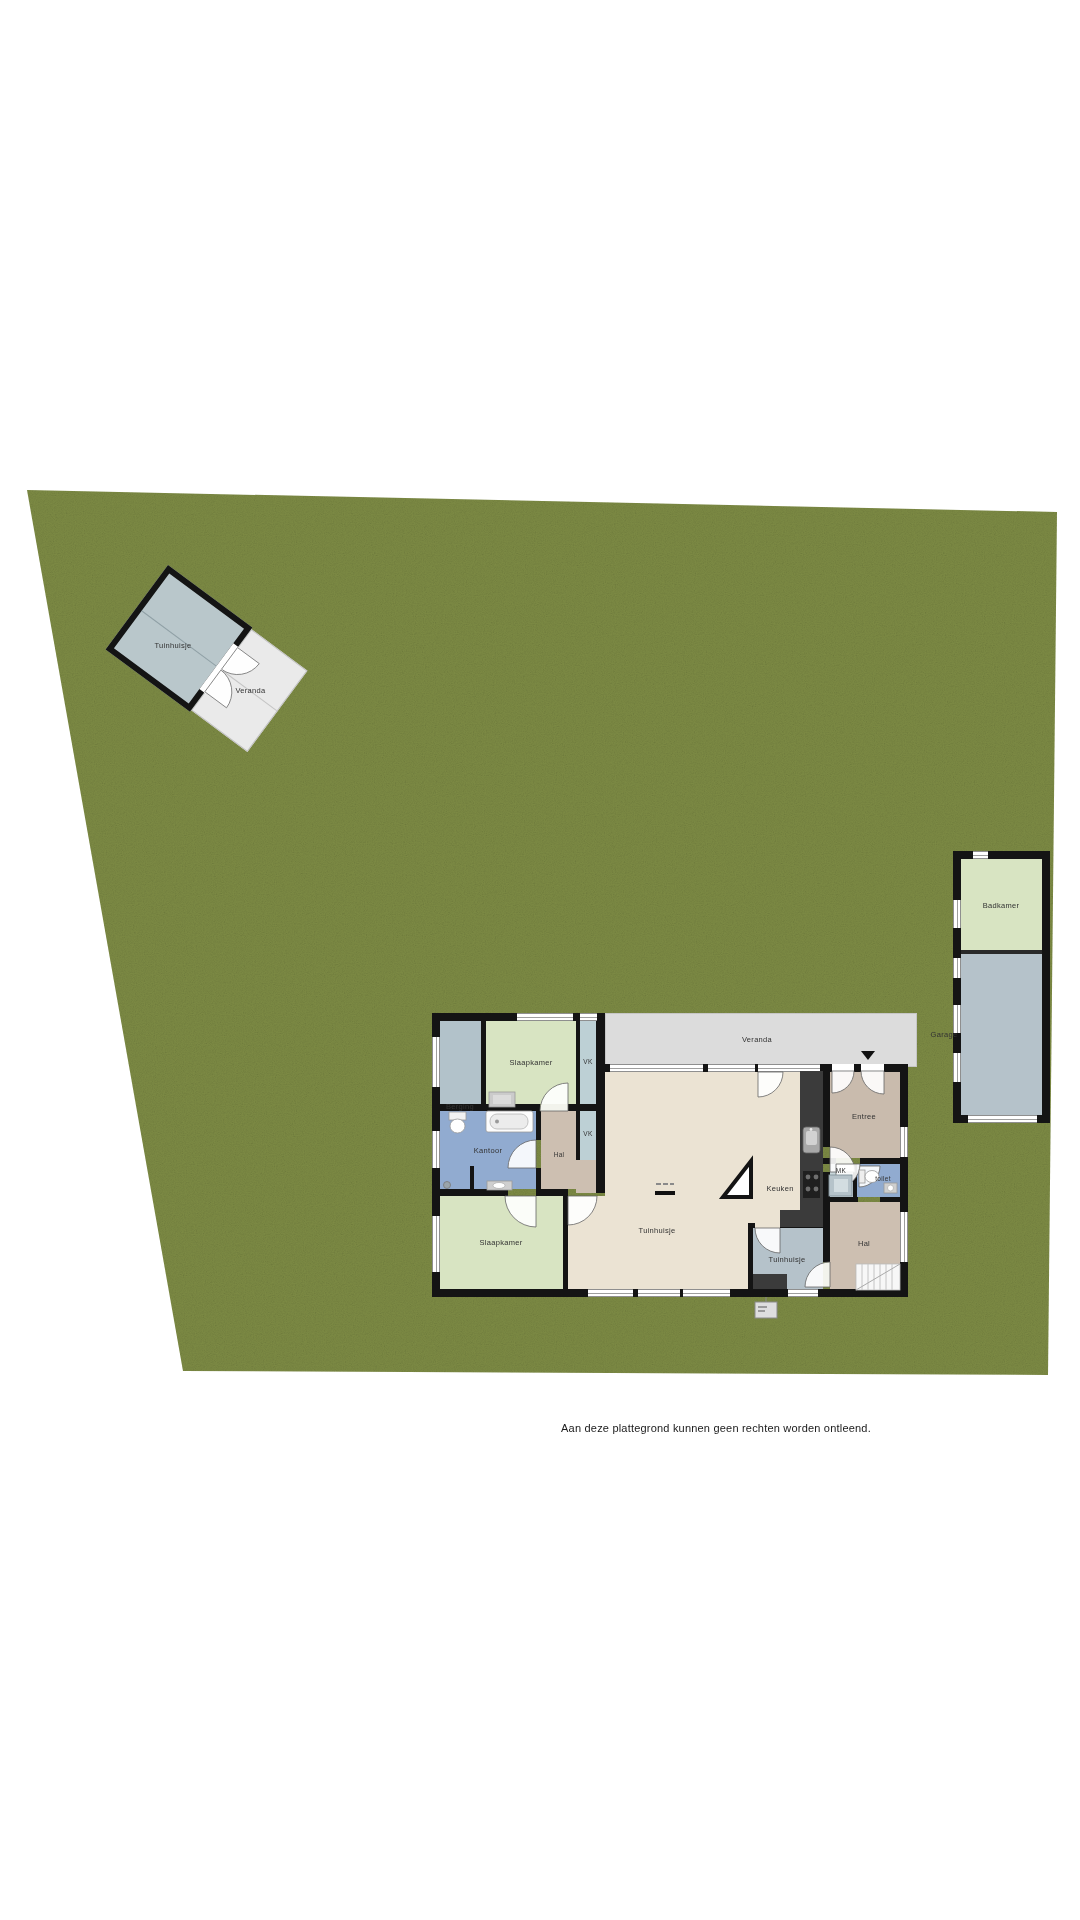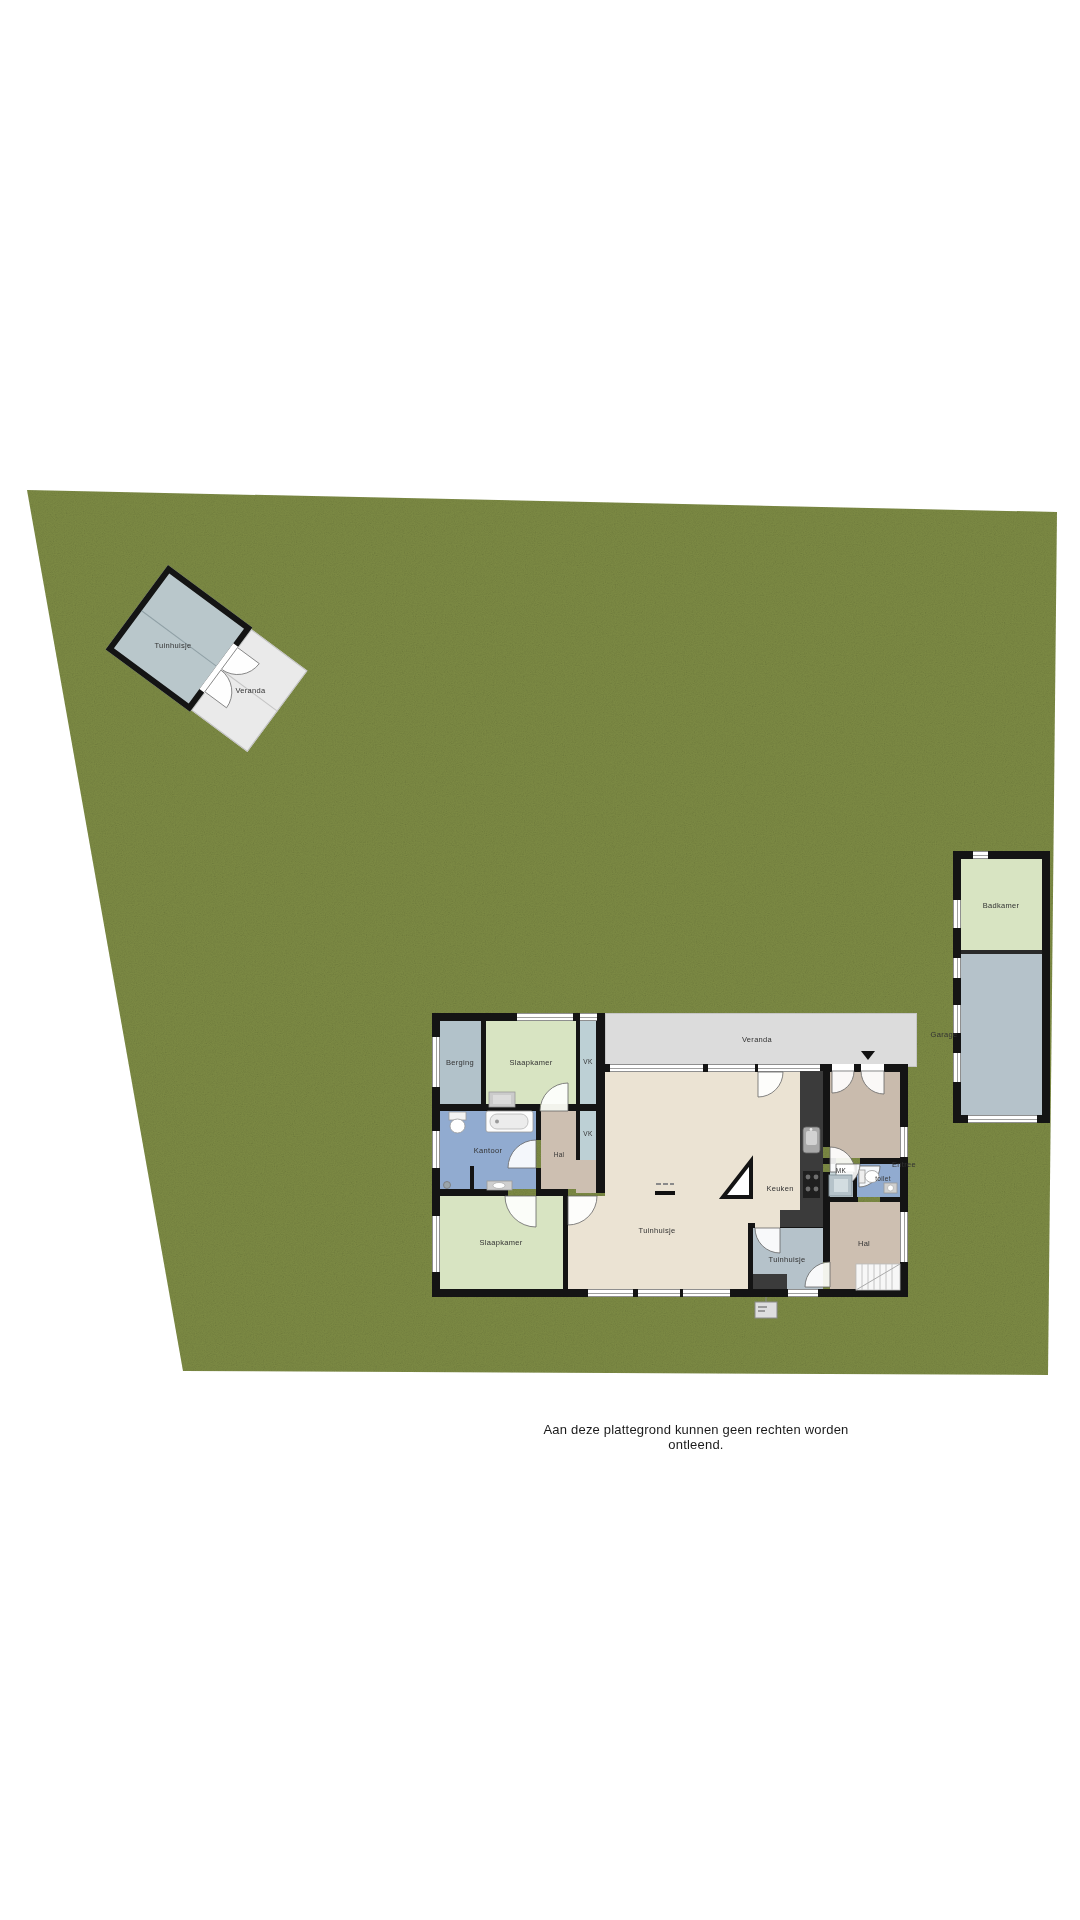--- a/index.html
+++ b/index.html
@@ -27,22 +27,22 @@
   .shed-group{position:absolute;left:168px;top:565px;width:180px;height:110px;
        transform:rotate(36.5deg);transform-origin:0 0;z-index:1;}
   .shed{position:absolute;left:0;top:0;width:93px;height:93px;background:#b9c7cb;
        border:6px solid #141414;}
   .shed::after{content:'';position:absolute;left:0;right:0;top:46px;border-top:1px solid rgba(110,128,135,.55);}
   .shed-veranda{position:absolute;left:105px;top:2px;width:70px;height:101px;background:#eaeaea;
        border:1px solid #c2c2c2;box-sizing:border-box;}
   .shed-veranda::after{content:'';position:absolute;left:0;right:0;top:49px;border-top:1px solid rgba(160,160,160,.5);}
   .cr{transform:translate(-50%,-50%) rotate(-36.5deg);}
   .shed-doors{position:absolute;left:0;top:0;}
-  .footer-note{position:absolute;left:536px;top:1422px;width:320px;text-align:center;z-index:5;
-       font-size:13px;color:#1a1a1a;letter-spacing:.2px;}
+  .footer-note{position:absolute;left:556px;top:1422px;width:320px;text-align:center;z-index:5;
+       font-size:11px;color:#1a1a1a;letter-spacing:.2px;}
 </style>
 </head>
 <body>
 
 <div class="page">
 
   <svg class="grass-svg" width="1080" height="1920">
     <defs>
       <filter id="grain" x="-5%" y="-5%" width="110%" height="110%">
         <feTurbulence type="fractalNoise" baseFrequency="0.9" numOctaves="2" seed="7" result="t"></feTurbulence>
@@ -209,30 +209,30 @@
 
     <g>
       <path d="M766,1297 V1302" stroke="#8a8a8a" stroke-width="1"></path>
       <rect x="755" y="1302" width="22" height="16" fill="#dedede" stroke="#8a8a8a" stroke-width="1"></rect>
       <rect x="758" y="1306" width="9" height="2" fill="#9a9a9a"></rect>
       <rect x="758" y="1310" width="7" height="2" fill="#9a9a9a"></rect>
     </g>
   </svg>
 
   <div class="lbl" style="left:757px;top:1039px;">Veranda</div>
-  <div class="lbl" style="left:460px;top:1062px;">Berging</div>
+  <div class="lbl" style="left:460px;top:1106px;">Berging</div>
   <div class="lbl" style="left:531px;top:1062px;">Slaapkamer</div>
   <div class="lbl small" style="left:588px;top:1061px;">VK</div>
   <div class="lbl small" style="left:588px;top:1133px;">VK</div>
   <div class="lbl" style="left:488px;top:1150px;">Kantoor</div>
   <div class="lbl small" style="left:559px;top:1154px;">Hal</div>
   <div class="lbl" style="left:501px;top:1242px;">Slaapkamer</div>
   <div class="lbl" style="left:657px;top:1230px;">Tuinhuisje</div>
   <div class="lbl" style="left:780px;top:1188px;">Keuken</div>
-  <div class="lbl" style="left:904px;top:1116px;margin-top:48px;">Entree</div>
+  <div class="lbl" style="left:864px;top:1116px;">Entree</div>
   <div class="lbl small" style="left:841px;top:1170px;">MK</div>
   <div class="lbl small" style="left:883px;top:1178px;">toilet</div>
   <div class="lbl" style="left:864px;top:1243px;">Hal</div>
   <div class="lbl" style="left:787px;top:1259px;">Tuinhuisje</div>
   <div class="lbl" style="left:1001px;top:905px;">Badkamer</div>
   <div class="lbl" style="left:944px;top:1034px;">Garage</div>
 
   <div class="footer-note">Aan deze plattegrond kunnen geen rechten worden ontleend.</div>
 </div>
 

